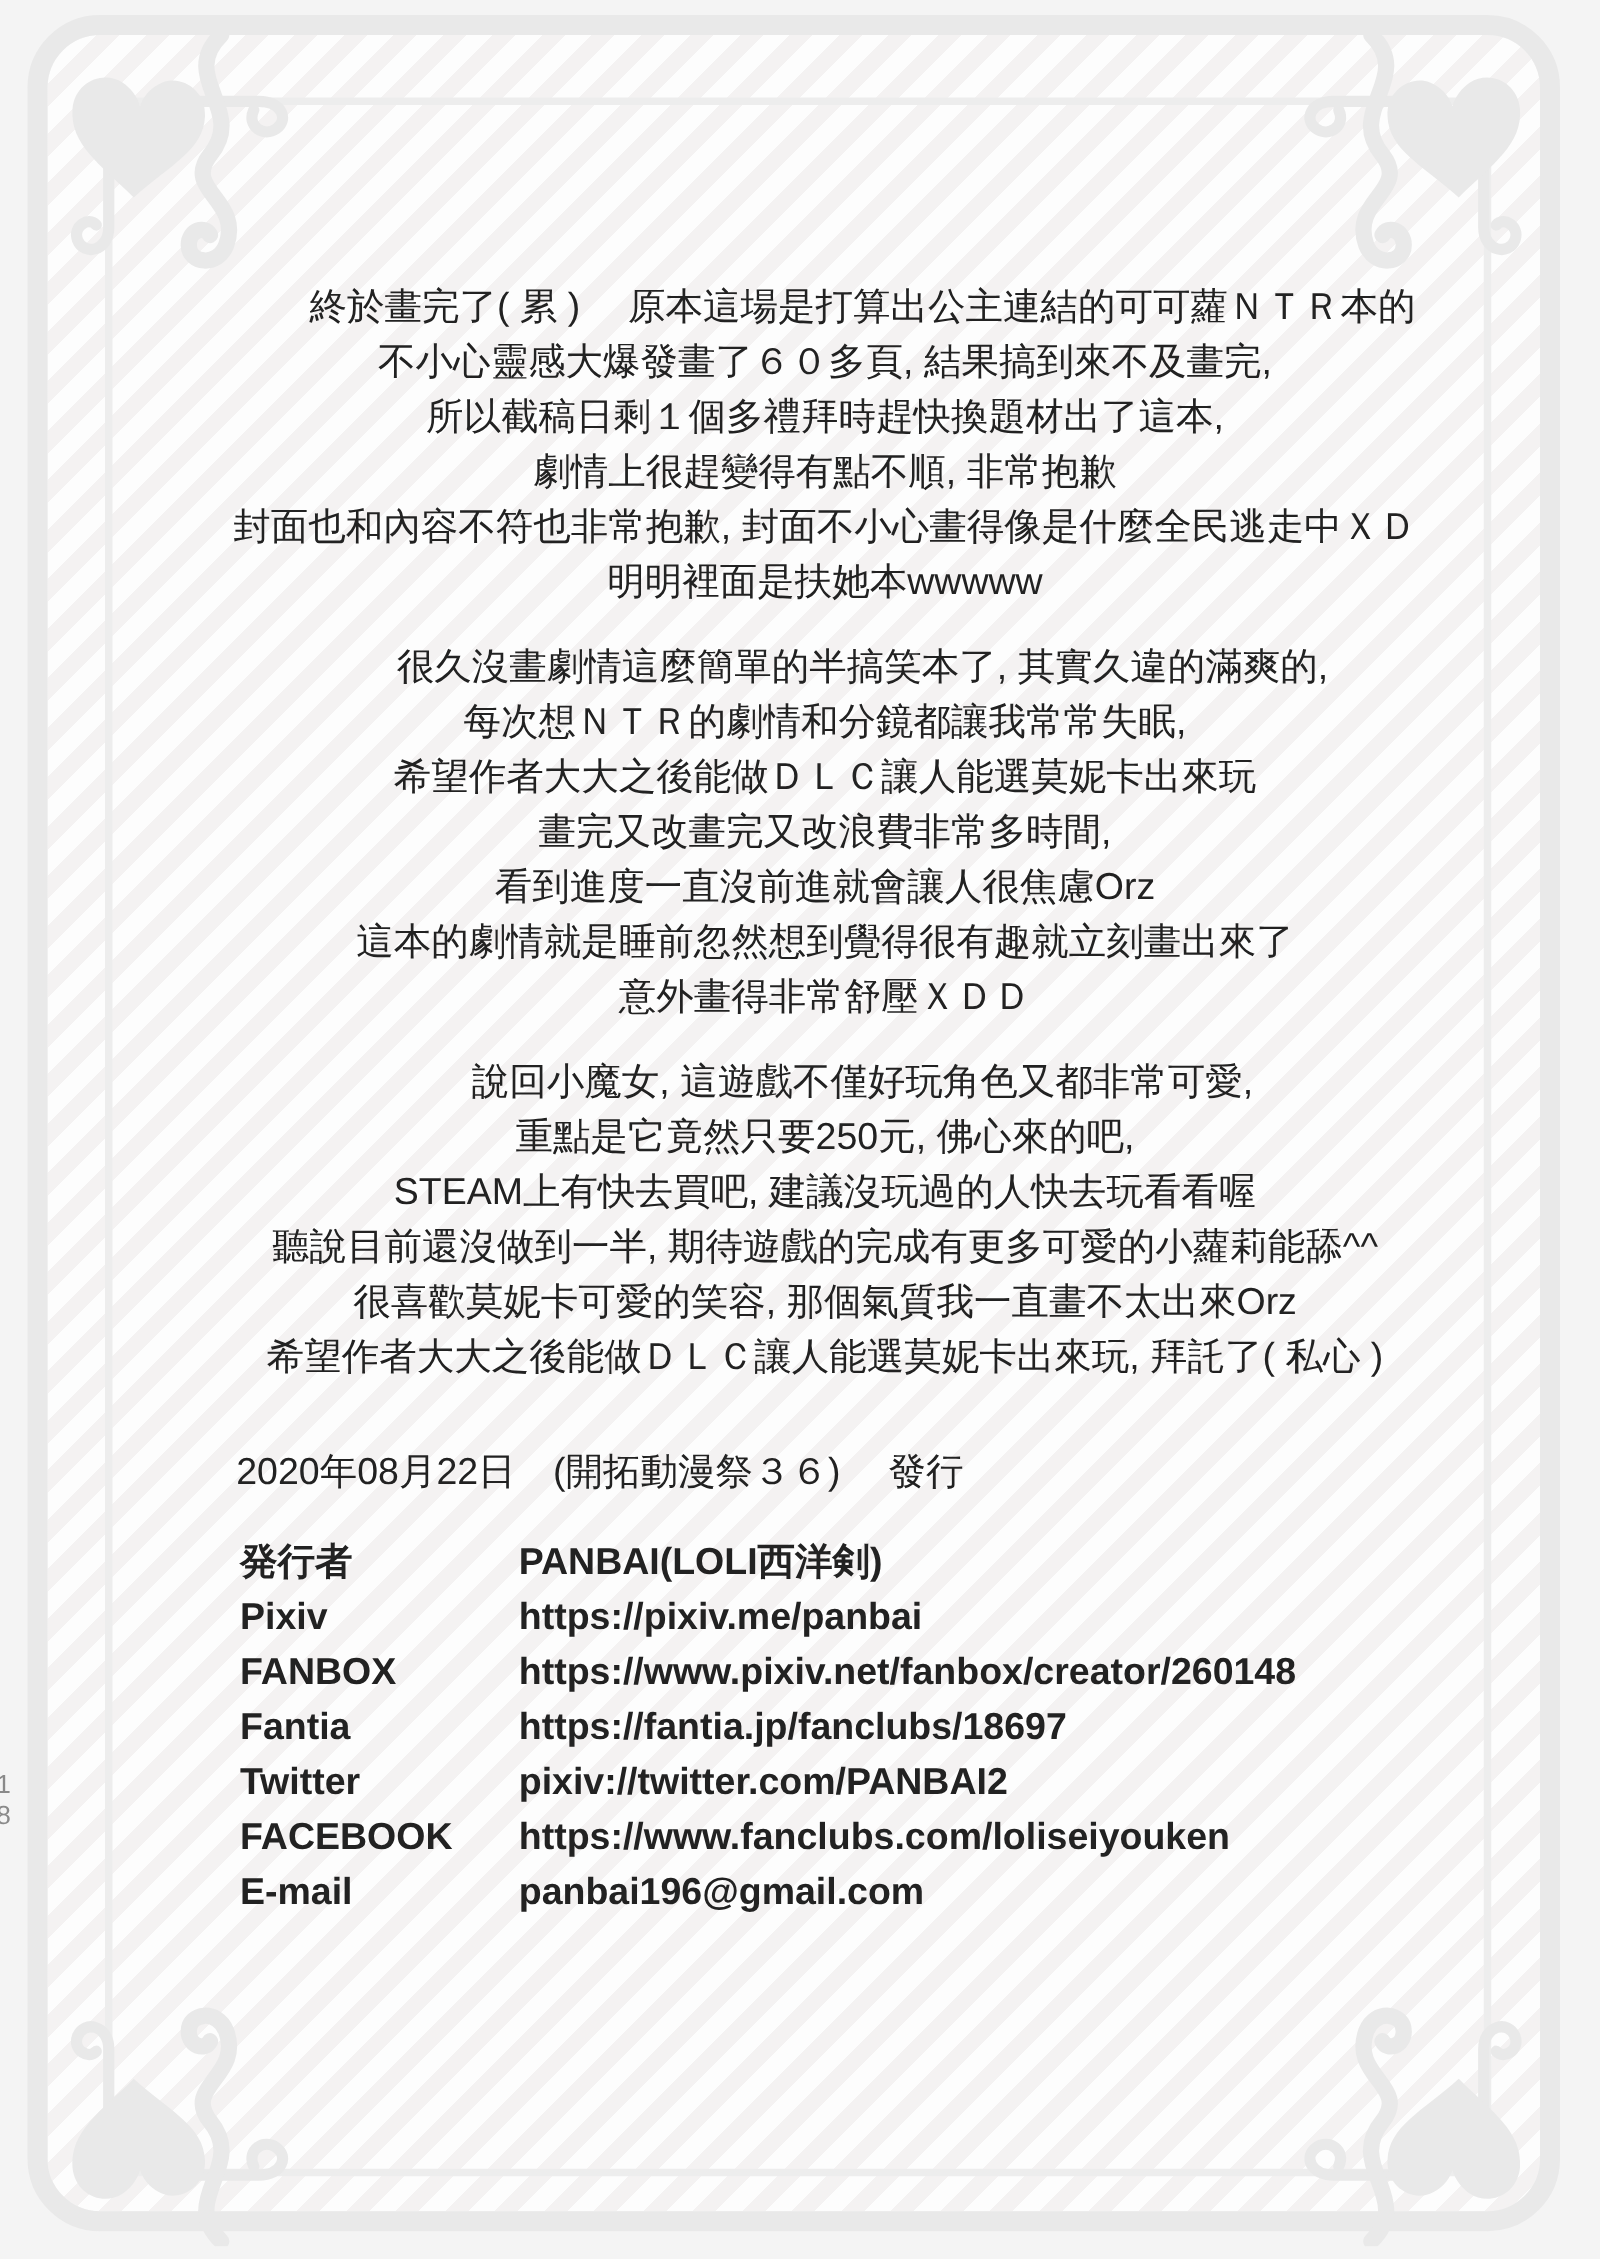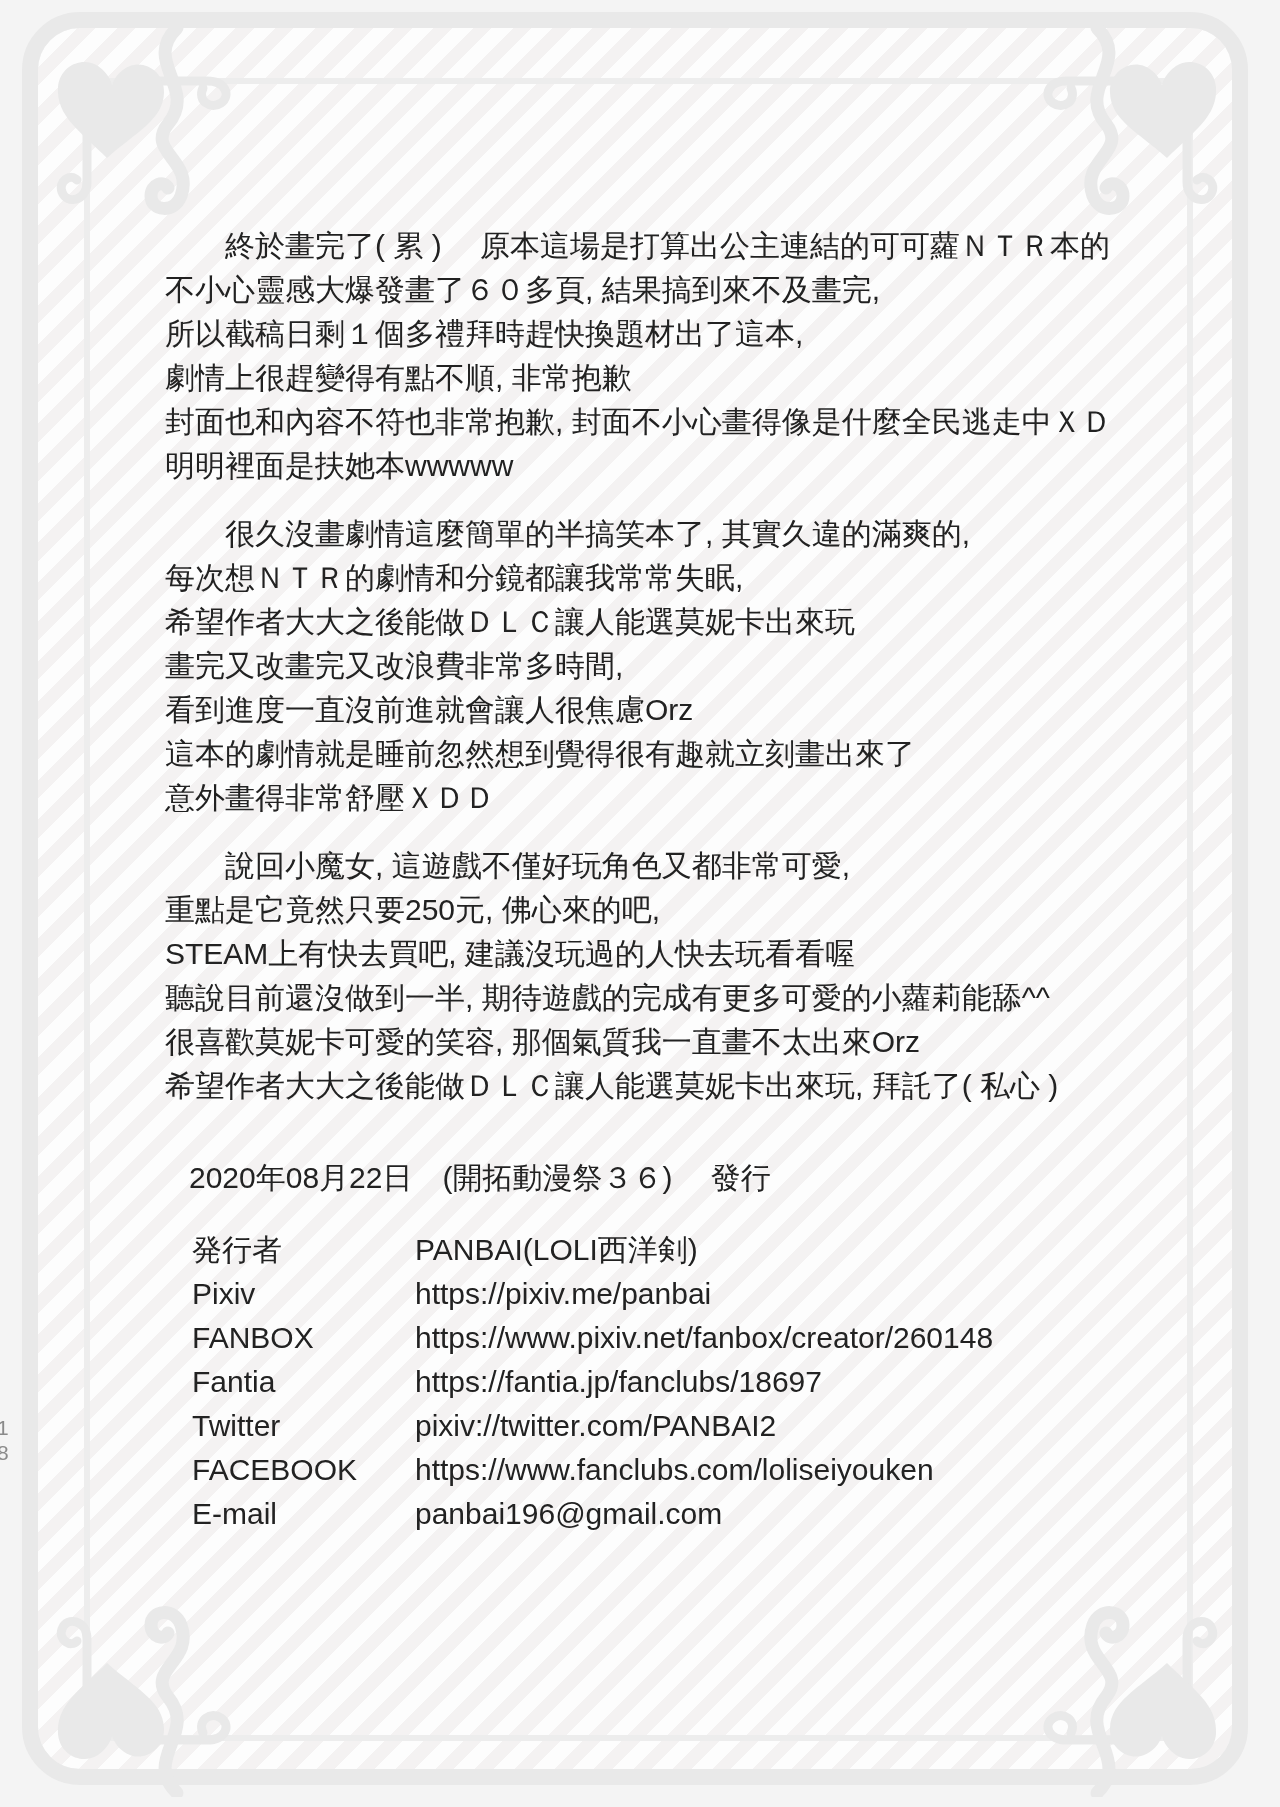--- a/index.html
+++ b/index.html
@@ -49,23 +49,23 @@
     position:absolute;left:-3px;top:1415px;
     font-size:21px;line-height:25px;color:var(--page-num);
     white-space:pre-line;
   }
   .content{
     position:absolute;left:165px;top:224px;width:990px;
     font-size:30px;line-height:44px;color:var(--text);
   }
   .content p{margin:0;white-space:pre-line;}
   .greeting{margin:0 0 26px 0;}
-  .para{margin:0 0 24px 0 !important;}
+  .para{margin:0 0 24px 0 !important;text-align:center;}
   .release{margin:48px 0 28px 0 !important;padding-left:24px;}
-  .colophon{margin-top:0;}
+  .colophon{margin-top:0;font-weight:bold;}
   .crow{display:grid;grid-template-columns:250px 1fr;line-height:44px;}
   .clabel{padding-left:27px;}
   .cvalue{white-space:nowrap;}
   svg .stroke{fill:none;stroke:currentColor;stroke-linecap:round;}
 </style>
 </head>
 <body>
 
 <svg width="0" height="0" style="position:absolute" aria-hidden="true">
   <defs>

